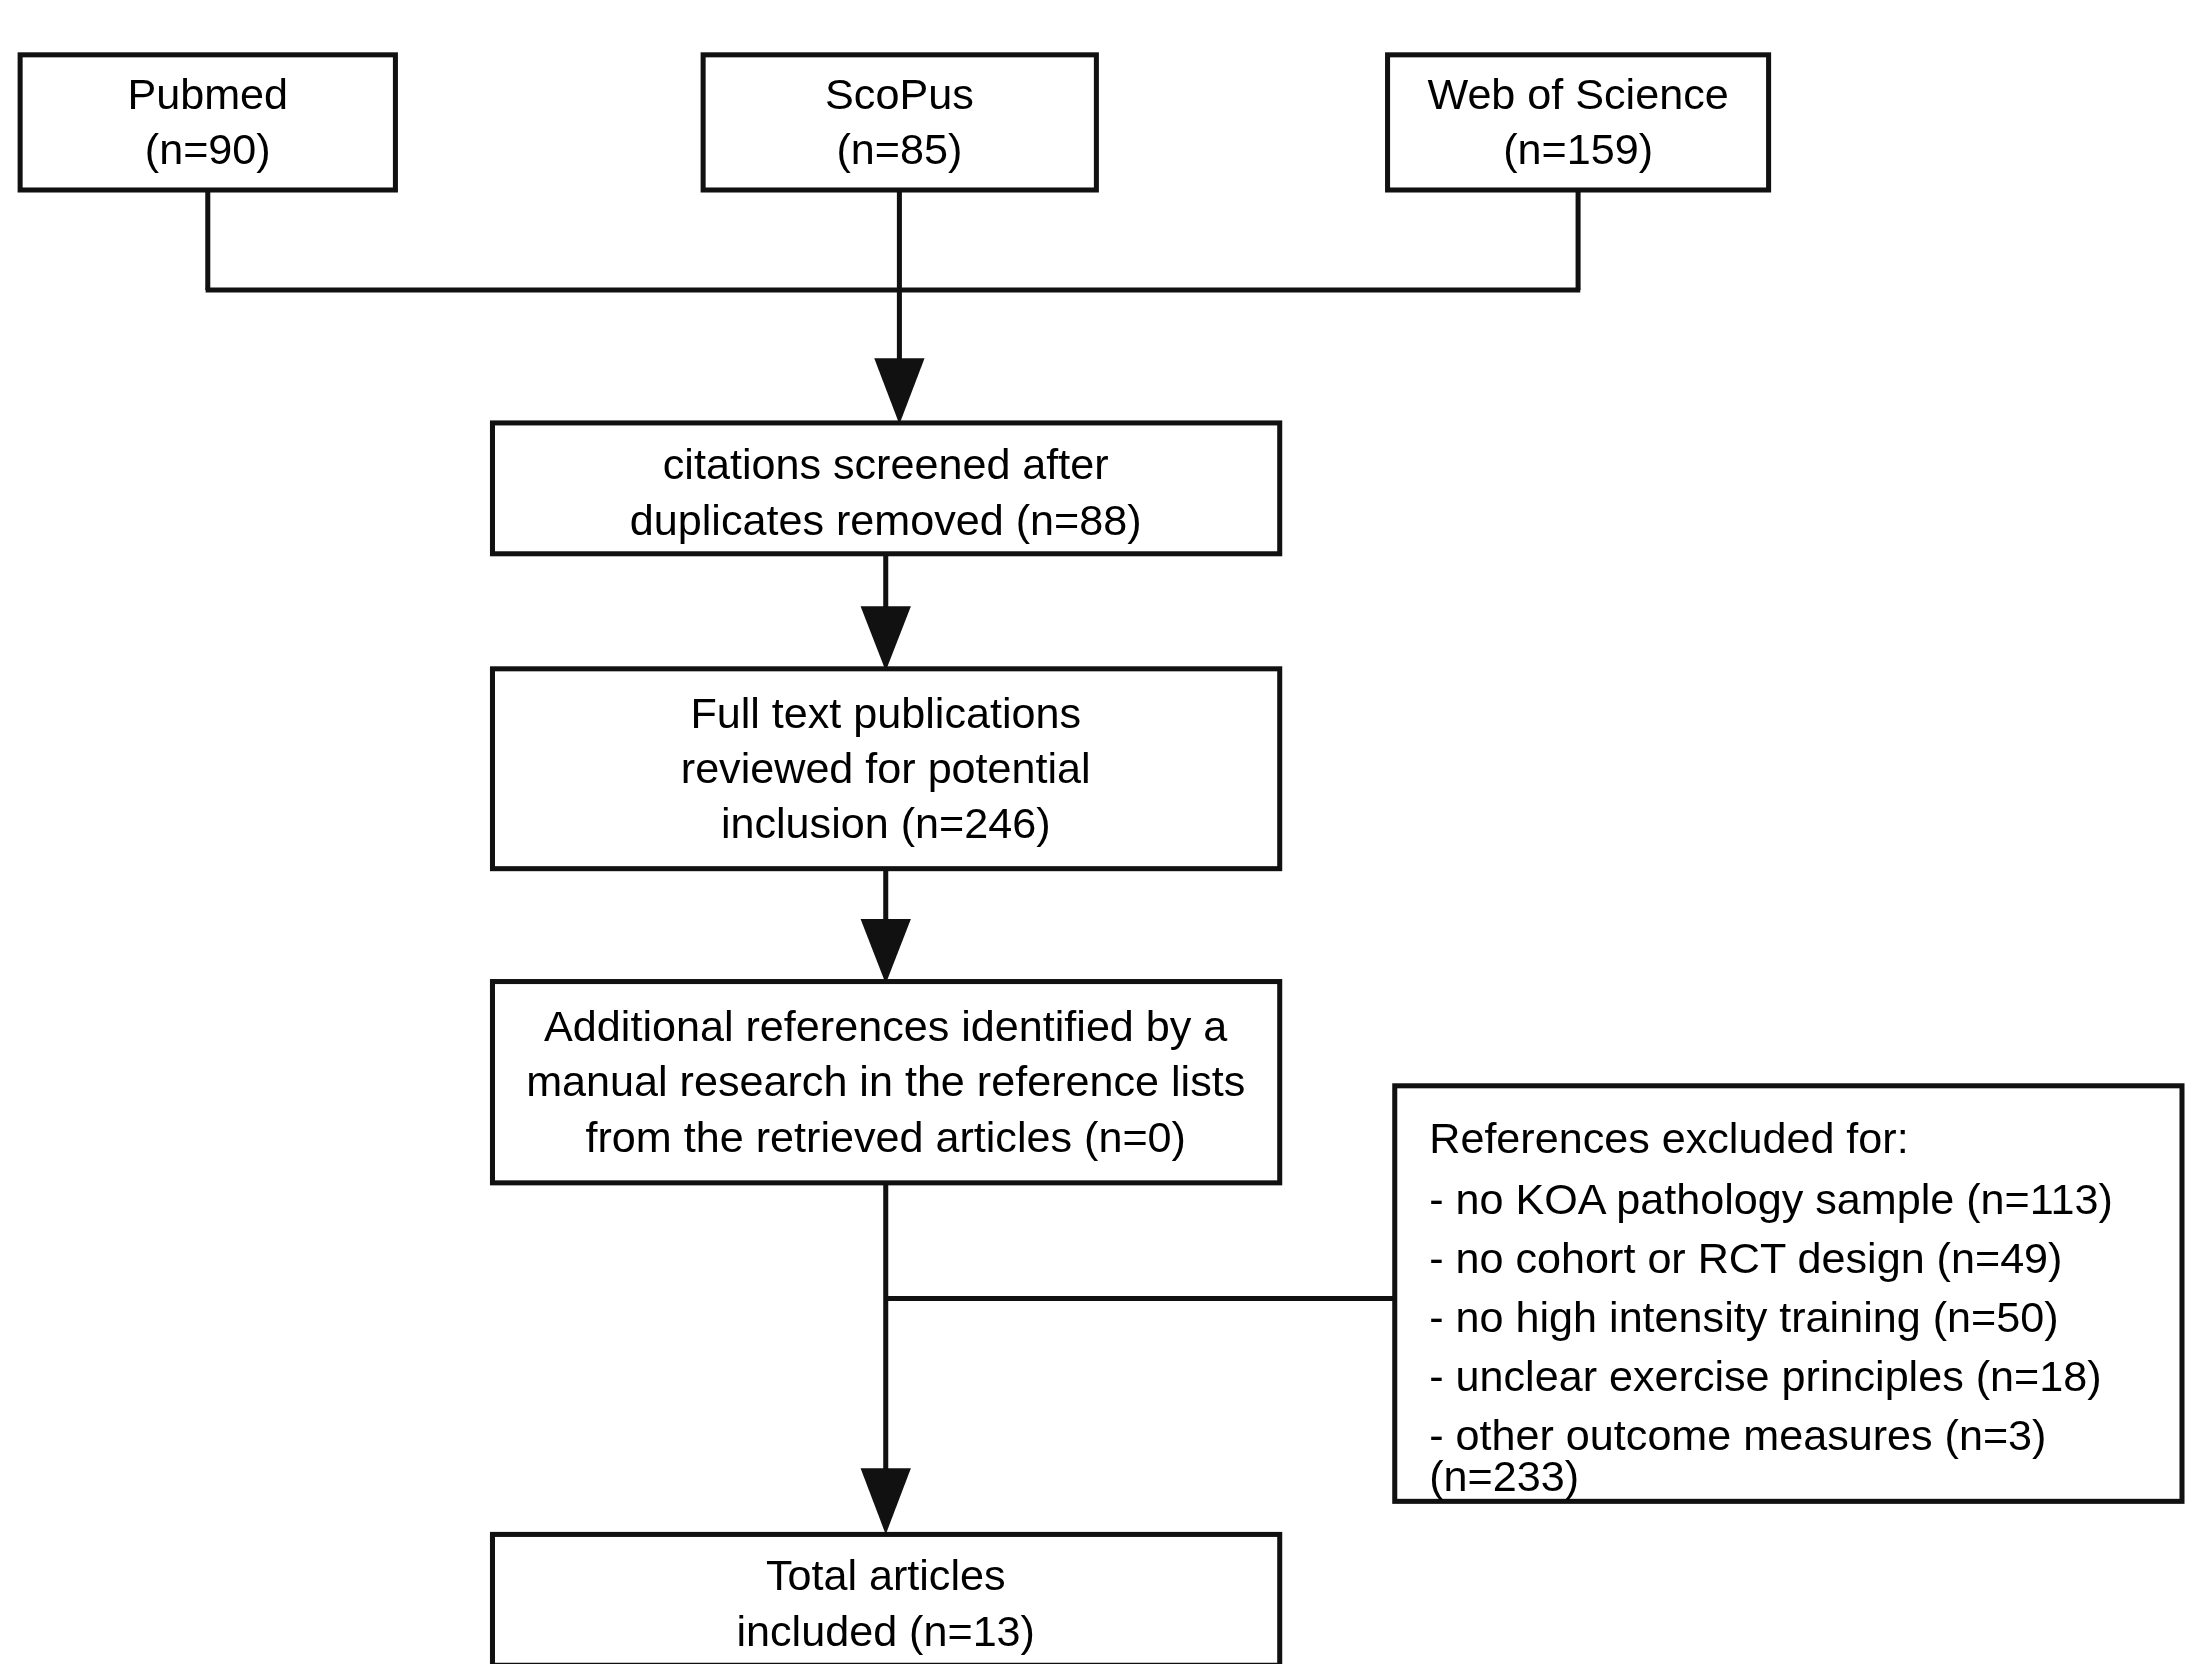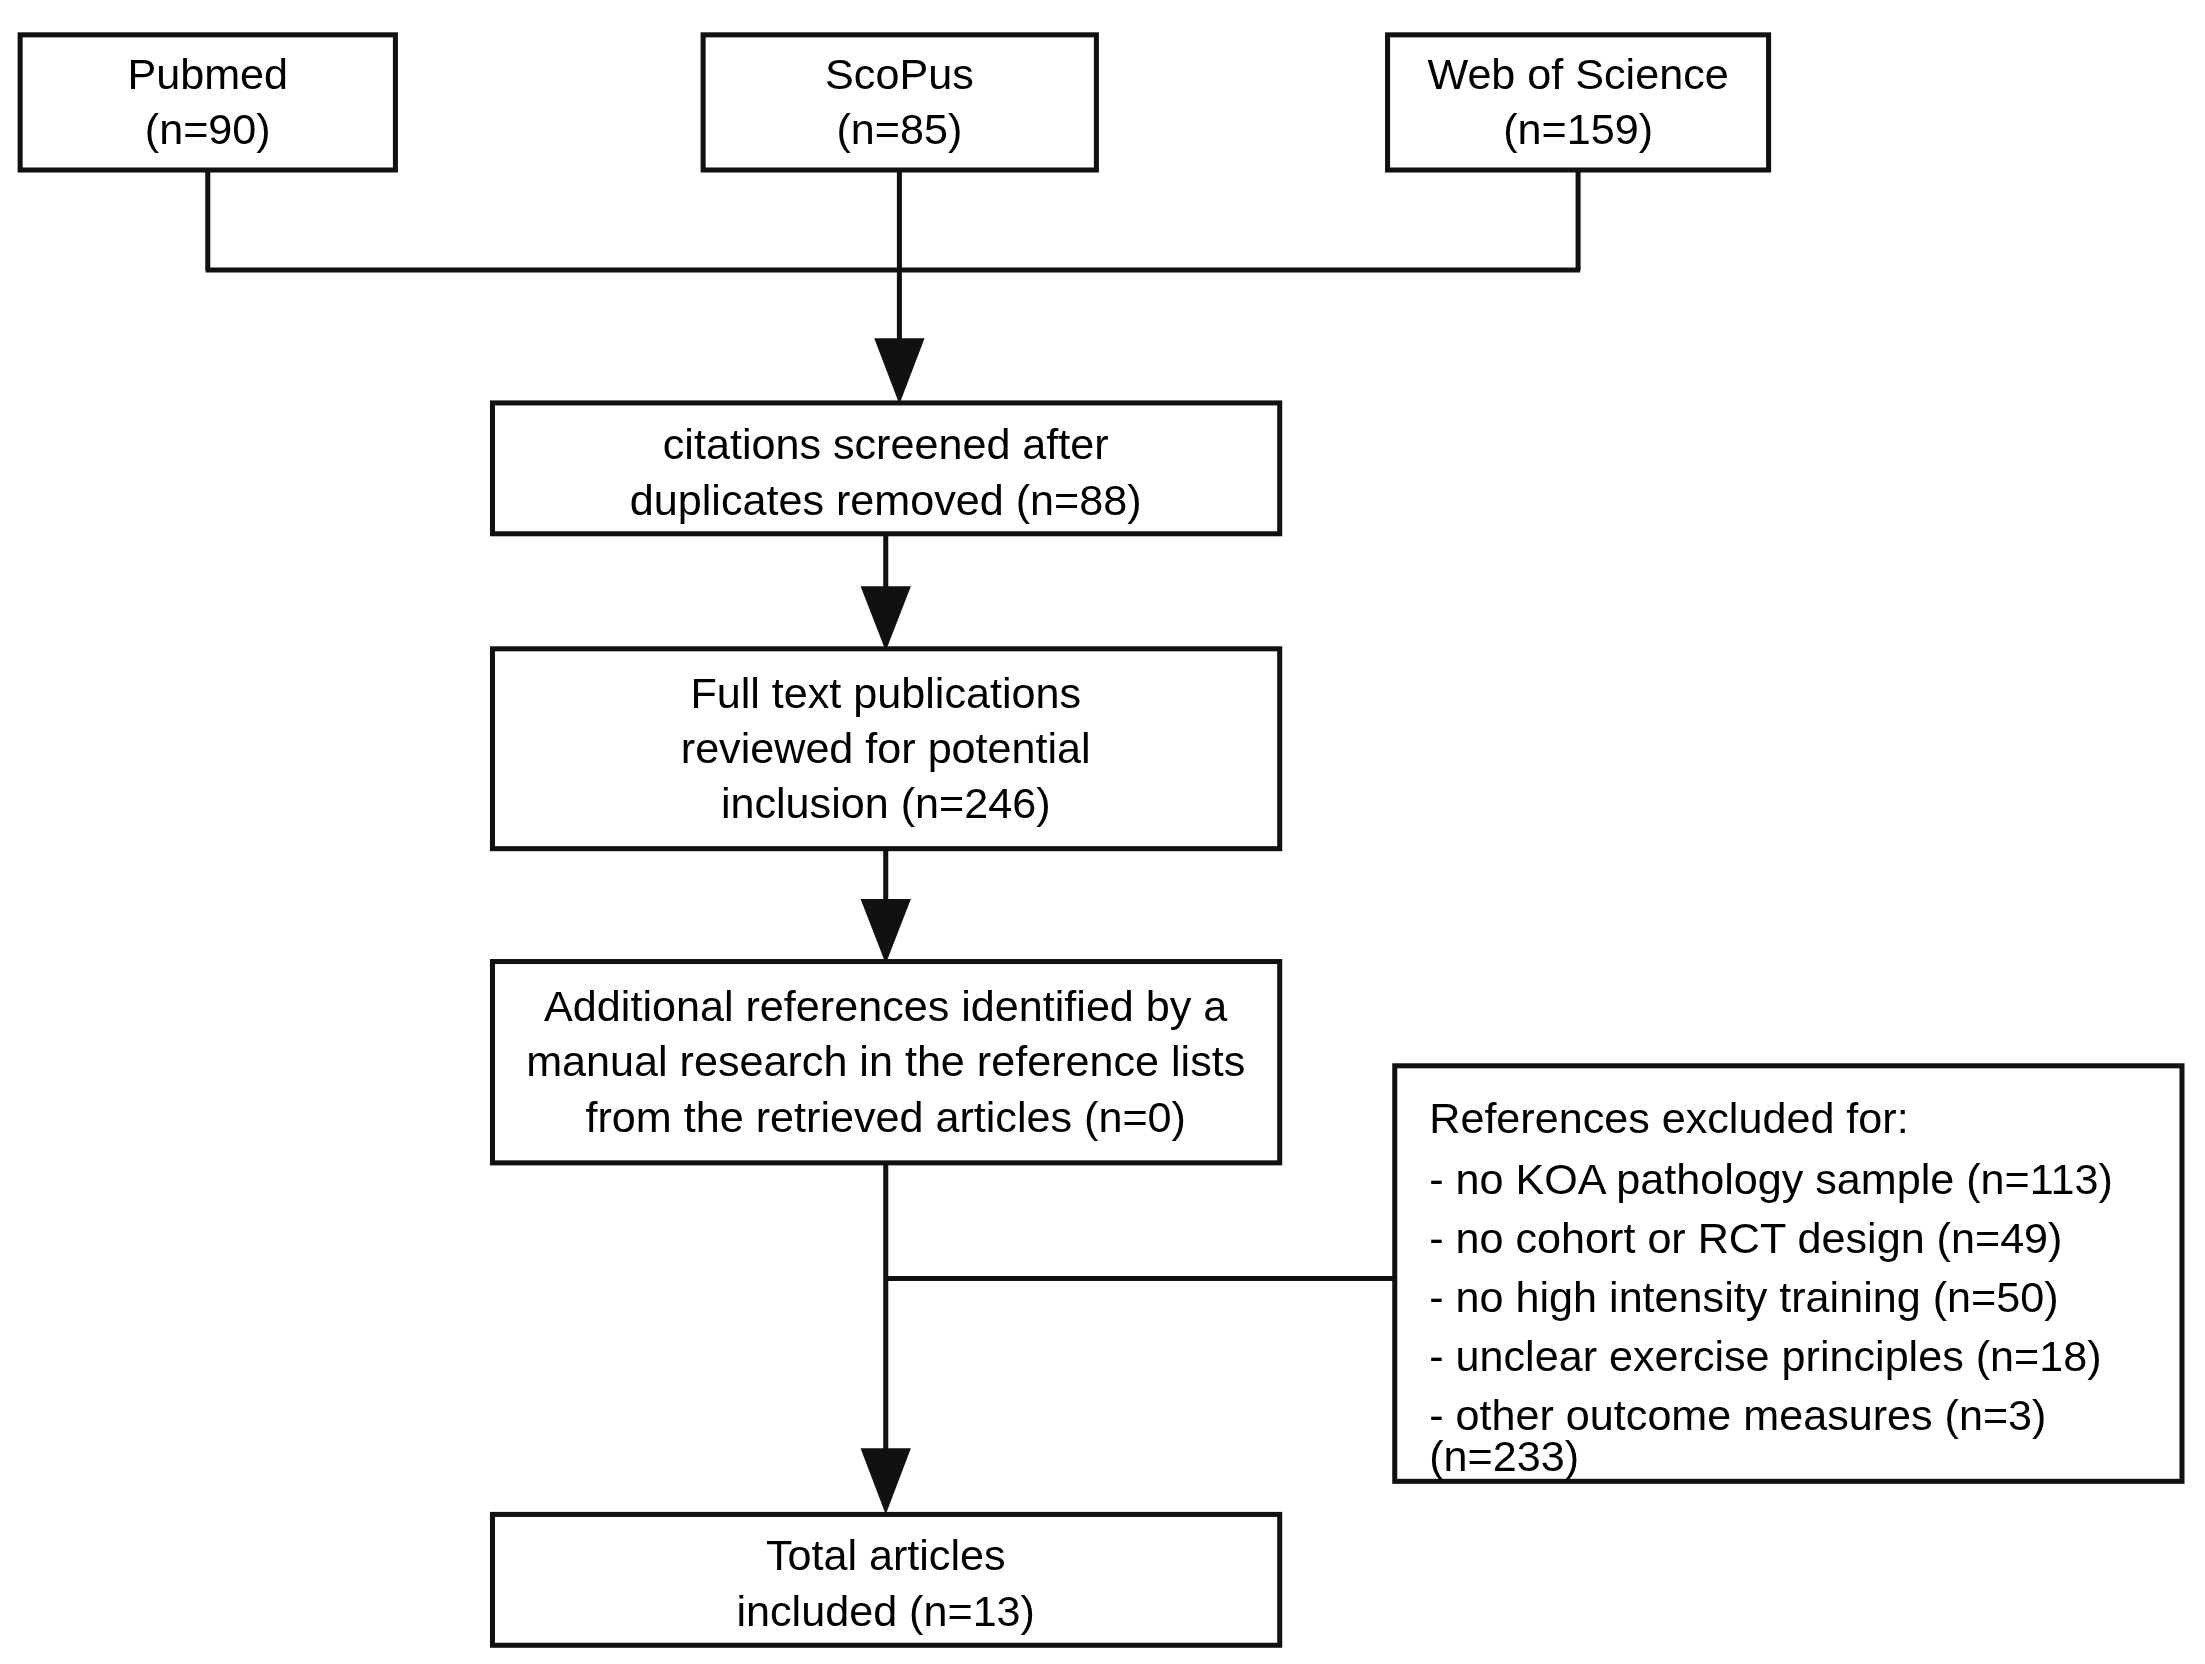--- a/index.html
+++ b/index.html
@@ -12,20 +12,21 @@
     width: 2205px;
     height: 1665px;
     font-family: "Liberation Sans", sans-serif;
     overflow: hidden;
   }
   #diagram-root {
     position: relative;
     width: 2205px;
     height: 1441px;
     background: #ffffff;
+    margin-top: 20px;
   }
   svg.flow-canvas {
     position: absolute;
     top: 0;
     left: 0;
     width: 2205px;
     height: 1665px;
     display: block;
   }
   .node-rect {

